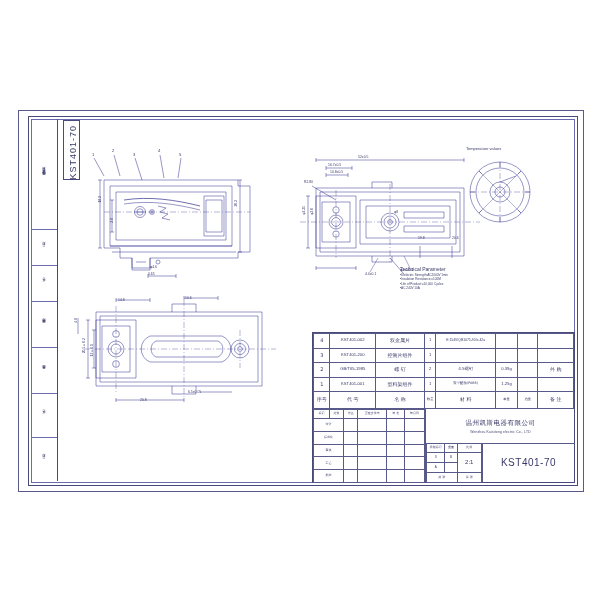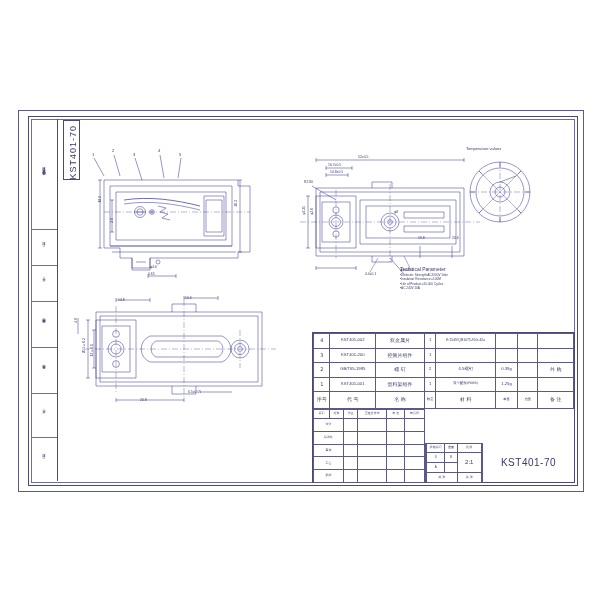--- a/index.html
+++ b/index.html
@@ -289,20 +289,24 @@
           <td class="cjk" colspan="2">批准</td>
           <td></td>
           <td></td>
           <td></td>
           <td></td>
         </tr>
       </tbody>
         </table>
     </div>
 
+    <div class="company">
+      <div class="cn1 cjk">温州凯斯电器有限公司</div>
+      <div class="en1">Wenzhou Kaisitong electric Co., LTD</div>
+    </div>
 
     <div class="partname">
       <div class="pn-scale">
         <table>
           <tbody>
               <tr style="height:9px;">
             <td class="cjk" style="width:19px;">阶段标记</td>
             <td class="cjk" style="width:12px;">重量</td>
             <td class="cjk" style="width:25px;">比例</td>
           </tr>

